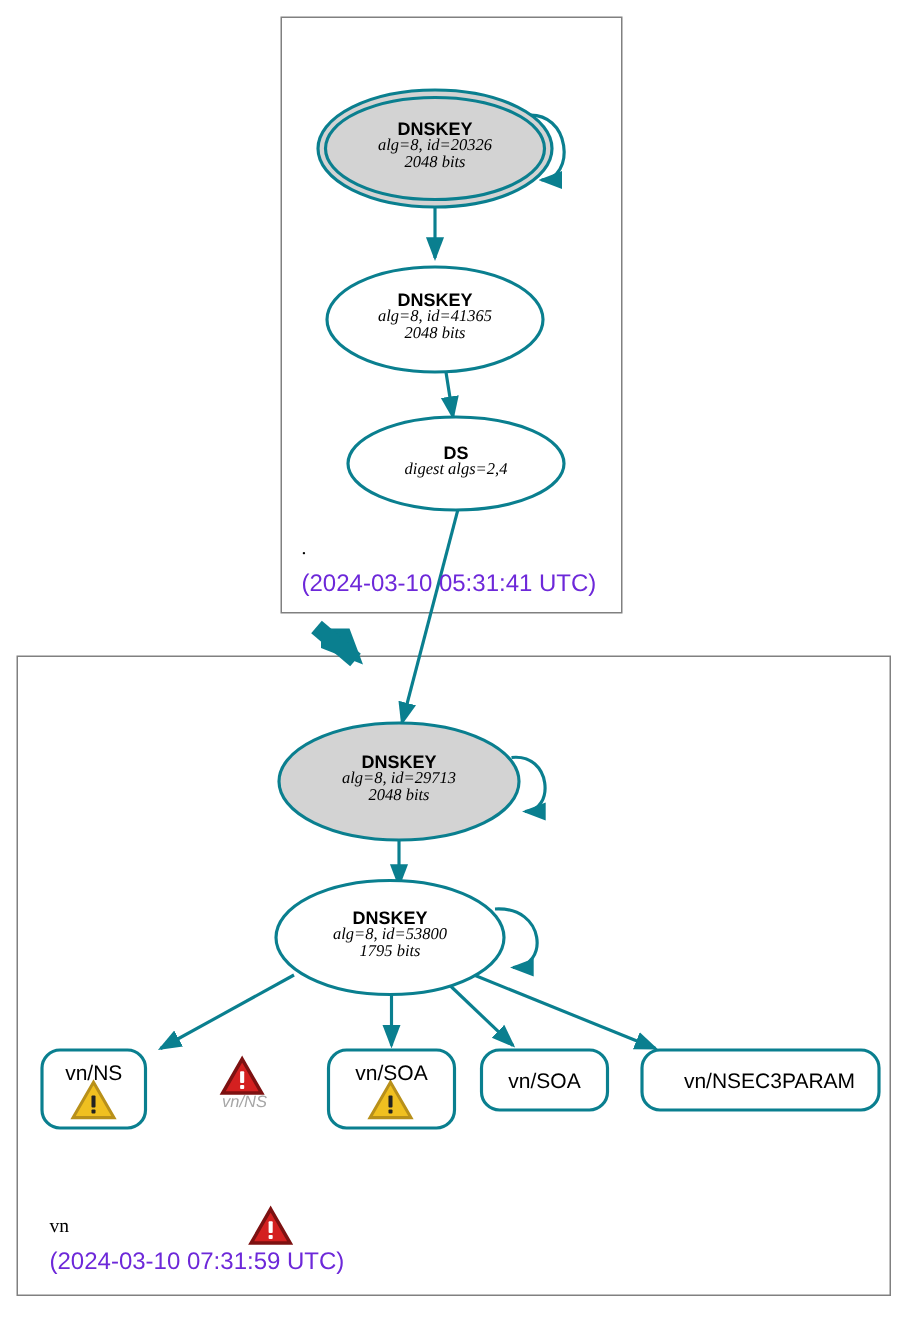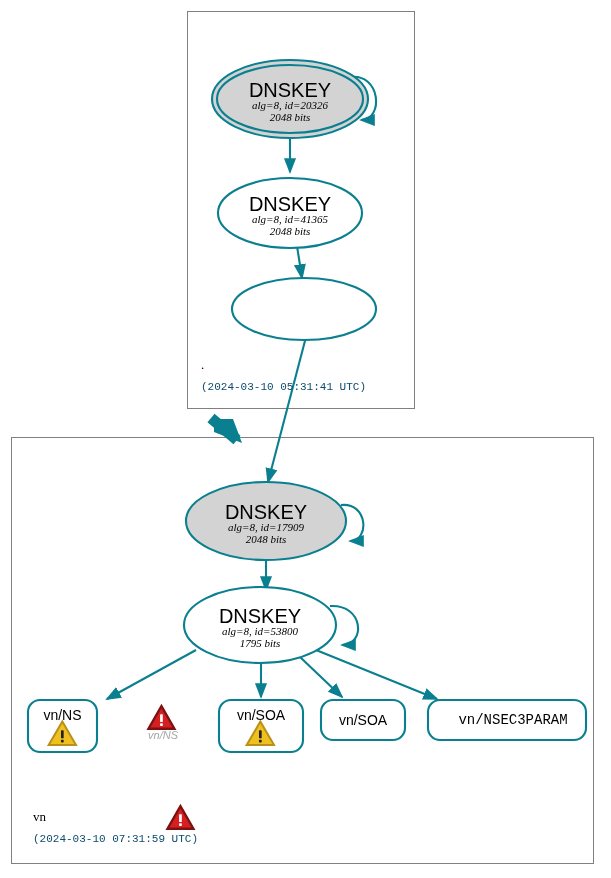--- a/index.html
+++ b/index.html
@@ -5,27 +5,27 @@
   html,body{margin:0;padding:0;background:#ffffff;}
   body{width:611px;height:878px;position:relative;overflow:hidden;
        font-family:"Liberation Serif",serif;}
   .canvas{position:absolute;left:0;top:0;width:611px;height:878px;}
   svg.layer{position:absolute;left:0;top:0;width:611px;height:878px;overflow:visible;}
 
   .zonebox{position:absolute;border:1px solid #808080;background:transparent;}
 
   .nodelabel{position:absolute;text-align:center;line-height:1.02;
              color:#000;pointer-events:none;white-space:nowrap;}
-  .t-main{font-family:"Liberation Sans",sans-serif;font-size:20px;}
+  .t-main{font-family:"Liberation Sans",sans-serif;font-size:12px;font-weight:bold;}
   .t-sub{font-family:"Liberation Serif",serif;font-size:11px;font-style:italic;}
 
   .zonename{position:absolute;font-family:"Liberation Serif",serif;
             font-size:13px;color:#000;}
-  .zonetime{position:absolute;font-family:Liberation Mono, monospace;
-            font-size:11px;color:#0c4a6e;white-space:nowrap;}
+  .zonetime{position:absolute;font-family:Liberation Sans, sans-serif;
+            font-size:16px;color:#6d28d9;white-space:nowrap;}
 
   .rrlabel{position:absolute;font-family:"Liberation Sans",sans-serif;
            font-size:14px;color:#000;text-align:center;white-space:nowrap;}
   .errlabel{position:absolute;font-family:"Liberation Sans",sans-serif;
             font-size:11px;font-style:italic;color:#a6a6a6;
             text-align:center;white-space:nowrap;}
 </style>
 </head>
 <body>
 
@@ -114,39 +114,43 @@
     <div class="t-sub">alg=8, id=20326</div>
     <div class="t-sub">2048 bits</div>
   </div>
 
   <div class="nodelabel" style="left:200px;top:194px;width:180px;">
     <div class="t-main">DNSKEY</div>
     <div class="t-sub">alg=8, id=41365</div>
     <div class="t-sub">2048 bits</div>
   </div>
 
+  <div class="nodelabel" style="left:214px;top:296px;width:180px;">
+    <div class="t-main">DS</div>
+    <div class="t-sub">digest algs=2,4</div>
+  </div>
 
   <div class="zonename" style="left:201px;top:357px;">.</div>
   <div class="zonetime" style="left:201px;top:381px;">(2024-03-10 05:31:41 UTC)</div>
 
   <div class="nodelabel" style="left:176px;top:502px;width:180px;">
     <div class="t-main">DNSKEY</div>
-    <div class="t-sub">alg=8, id=17909</div>
+    <div class="t-sub">alg=8, id=29713</div>
     <div class="t-sub">2048 bits</div>
   </div>
 
   <div class="nodelabel" style="left:170px;top:606px;width:180px;">
     <div class="t-main">DNSKEY</div>
     <div class="t-sub">alg=8, id=53800</div>
     <div class="t-sub">1795 bits</div>
   </div>
 
   <div class="rrlabel" style="left:28px;top:707px;width:69px;">vn/NS</div>
   <div class="rrlabel" style="left:219px;top:707px;width:84px;">vn/SOA</div>
   <div class="rrlabel" style="left:321px;top:712px;width:84px;">vn/SOA</div>
-  <div class="rrlabel" style="left:428px;top:712px;width:170px;font-family:Liberation Mono, monospace;">vn/NSEC3PARAM</div>
+  <div class="rrlabel" style="left:428px;top:712px;width:170px;">vn/NSEC3PARAM</div>
 
   <div class="errlabel" style="left:133px;top:729px;width:60px;">vn/NS</div>
 
   <div class="zonename" style="left:33px;top:809px;text-align:center;">vn</div>
   <div class="zonetime" style="left:33px;top:833px;">(2024-03-10 07:31:59 UTC)</div>
 
 </div>
 
 </body></html>

